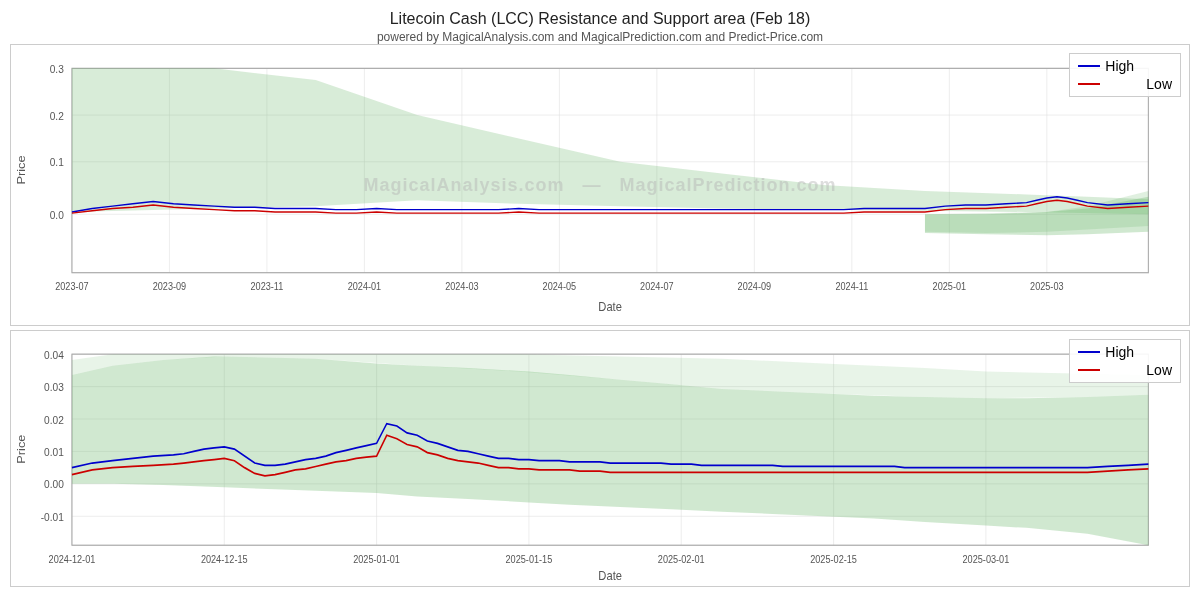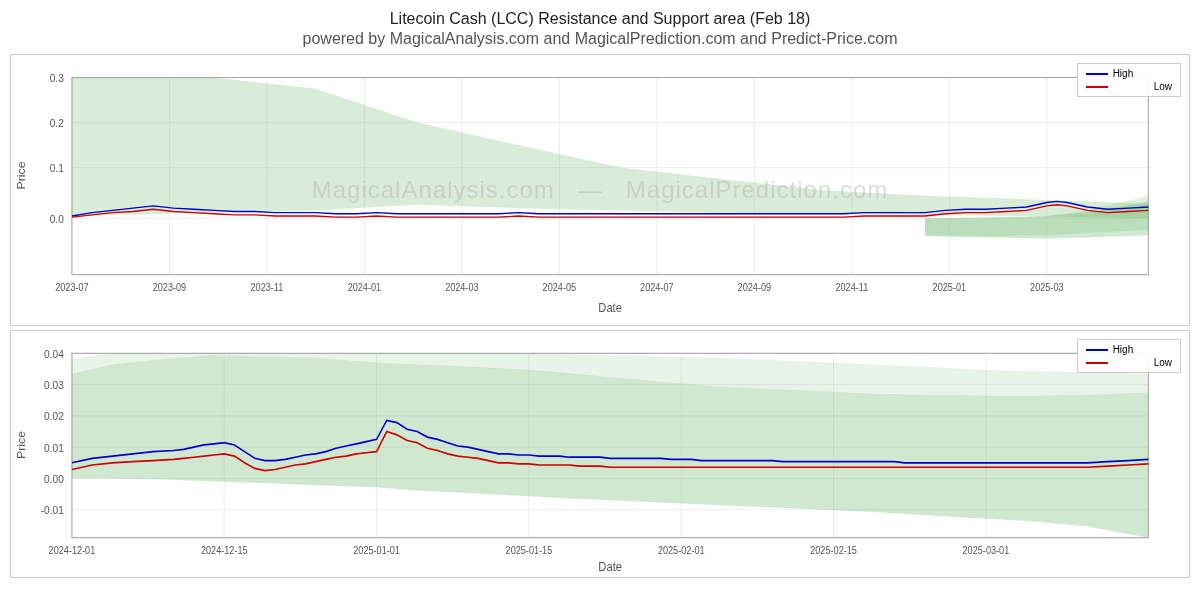--- a/index.html
+++ b/index.html
@@ -9,33 +9,32 @@
       background: #fff;
       font-family: Arial, sans-serif;
       overflow: hidden;
     }
     .page-wrapper {
       width: 1200px;
       height: 600px;
       display: flex;
       flex-direction: column;
       align-items: center;
-      padding: 10px 0 14px 0;
+      padding: 10px 0 5px 0;
     }
     .main-title {
       font-size: 16px;
       font-weight: normal;
       color: #222;
       text-align: center;
       margin-bottom: 2px;
     }
     .subtitle {
-      font-size: 16px;
+      font-size: 12px;
       color: #555;
-      margin-bottom: 6px;
     }
     .charts-container {
       display: flex;
       flex-direction: column;
       width: 100%;
       flex: 1;
       padding: 0 10px;
     }
     .chart-wrapper {
       position: relative;
@@ -50,35 +49,35 @@
     }
     .chart-svg {
       width: 100%;
       height: 100%;
     }
     .watermark {
       position: absolute;
       top: 50%;
       left: 50%;
       transform: translate(-50%, -50%);
-      font-size: 24px;
+      font-size: 18px;
       color: rgba(180,180,180,0.45);
       white-space: nowrap;
       pointer-events: none;
-      font-weight: normal;
+      font-weight: bold;
       letter-spacing: 1px;
     }
     .legend {
       position: absolute;
       top: 8px;
       right: 8px;
       background: rgba(255,255,255,0.9);
       border: 1px solid #ccc;
       padding: 4px 8px;
-      font-size: 10px;
+      font-size: 14px;
     }
     .legend-item {
       display: flex;
       align-items: center;
       gap: 5px;
       margin-bottom: 2px;
     }
     .legend-item:last-child { margin-bottom: 0; gap: 46px; }
     .legend-line {
       width: 22px;

